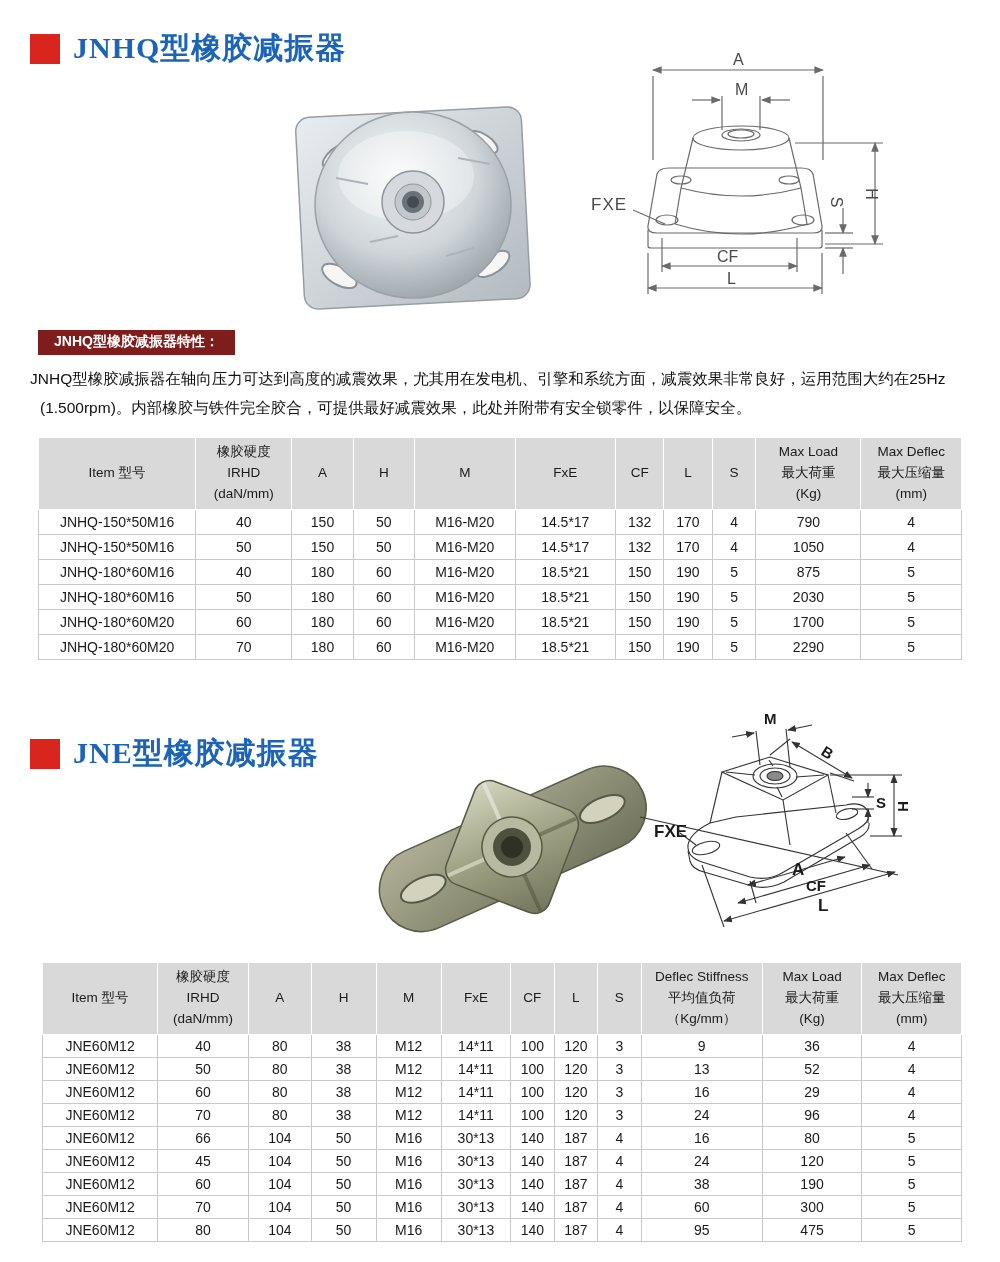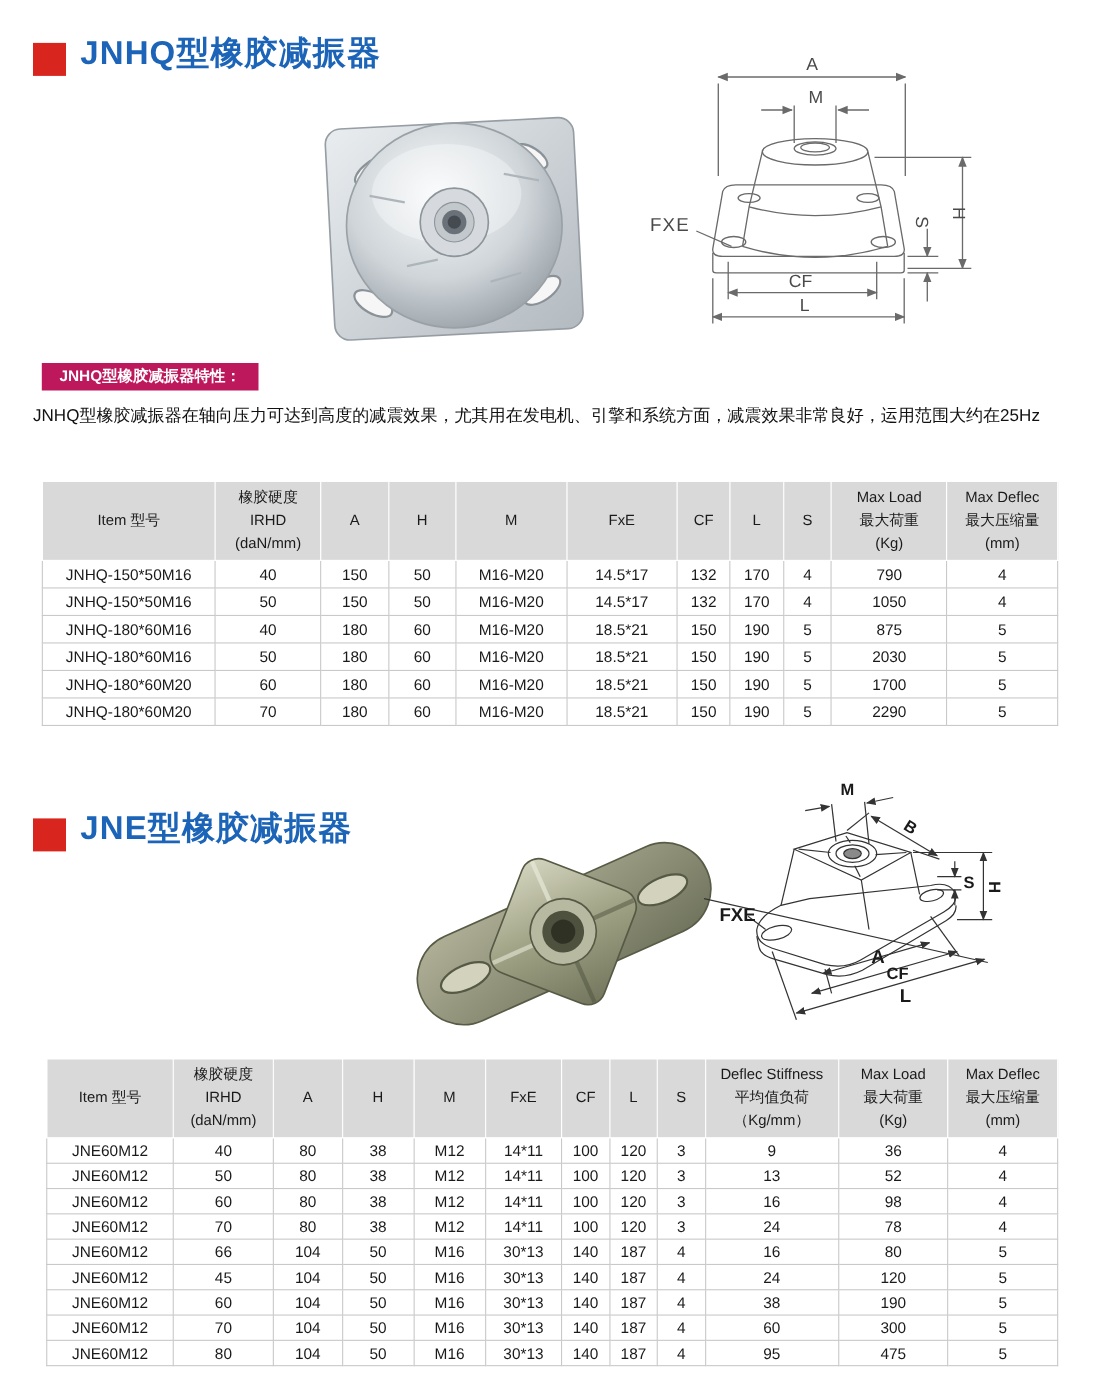--- a/index.html
+++ b/index.html
@@ -1,23 +1,23 @@
 <!DOCTYPE html>
 <html><head>
 <meta charset="utf-8">
 <style>
   html,body{margin:0;padding:0;background:#ffffff;}
   #page{position:relative;width:1000px;height:1262px;background:#ffffff;
         font-family:"Liberation Sans",sans-serif;color:#1a1a1a;overflow:hidden;}
 
-  .sec-title{position:absolute;display:flex;align-items:flex-end;gap:13px;}
+  .sec-title{position:absolute;display:flex;align-items:center;gap:13px;font-family:Liberation Serif, serif;}
   .bullet{width:30px;height:30px;background:#d8261f;}
   .title-text{font-size:30px;font-weight:bold;color:#1b64b7;letter-spacing:1px;}
 
-  .badge{position:absolute;left:38px;top:330px;background:#be185d;color:#ffffff;
+  .badge{position:absolute;left:38px;top:330px;background:#7f1d1d;color:#ffffff;
          font-size:14px;font-weight:bold;padding:3px 16px 4px 16px;}
 
   .desc{position:absolute;left:30px;top:364px;width:948px;font-size:15.5px;
         line-height:29px;color:#111;}
   .desc .l2{padding-left:10px;}
 
   table{position:absolute;border-collapse:collapse;table-layout:fixed;
         text-align:center;font-size:14px;color:#1a1a1a;}
   th{background:#d9d9d9;border:1px solid #ffffff;font-weight:normal;
      white-space:pre-line;font-size:13.5px;line-height:1.55;padding:4px 2px;vertical-align:middle;}
@@ -152,20 +152,21 @@
     <span class="lbl fx" style="left:6px;top:148px;">FXE</span>
     <span class="lbl r90" style="left:246px;top:146px;">S</span>
     <span class="lbl r90" style="left:280px;top:138px;">H</span>
     <span class="lbl" style="left:132px;top:201px;">CF</span>
     <span class="lbl" style="left:142px;top:223px;">L</span>
   </div>
 
   <div class="badge">JNHQ型橡胶减振器特性：</div>
   <div class="desc">
     <div class="l1">JNHQ型橡胶减振器在轴向压力可达到高度的减震效果，尤其用在发电机、引擎和系统方面，减震效果非常良好，运用范围大约在25Hz</div>
+    <div class="l2">(1.500rpm)。内部橡胶与铁件完全胶合，可提供最好减震效果，此处并附带有安全锁零件，以保障安全。</div>
   </div>
 
   <table id="table1">
       <thead>
         <tr>
           <th>Item 型号</th>
           <th>橡胶硬度
 IRHD
 (daN/mm)</th>
           <th>A</th>
@@ -423,35 +424,35 @@
           <td>JNE60M12</td>
           <td>60</td>
           <td>80</td>
           <td>38</td>
           <td>M12</td>
           <td>14*11</td>
           <td>100</td>
           <td>120</td>
           <td>3</td>
           <td>16</td>
-          <td>98</td>
+          <td>29</td>
           <td>4</td>
         </tr>
         <tr>
           <td>JNE60M12</td>
           <td>70</td>
           <td>80</td>
           <td>38</td>
           <td>M12</td>
           <td>14*11</td>
           <td>100</td>
           <td>120</td>
           <td>3</td>
           <td>24</td>
-          <td>78</td>
+          <td>96</td>
           <td>4</td>
         </tr>
         <tr>
           <td>JNE60M12</td>
           <td>66</td>
           <td>104</td>
           <td>50</td>
           <td>M16</td>
           <td>30*13</td>
           <td>140</td>

